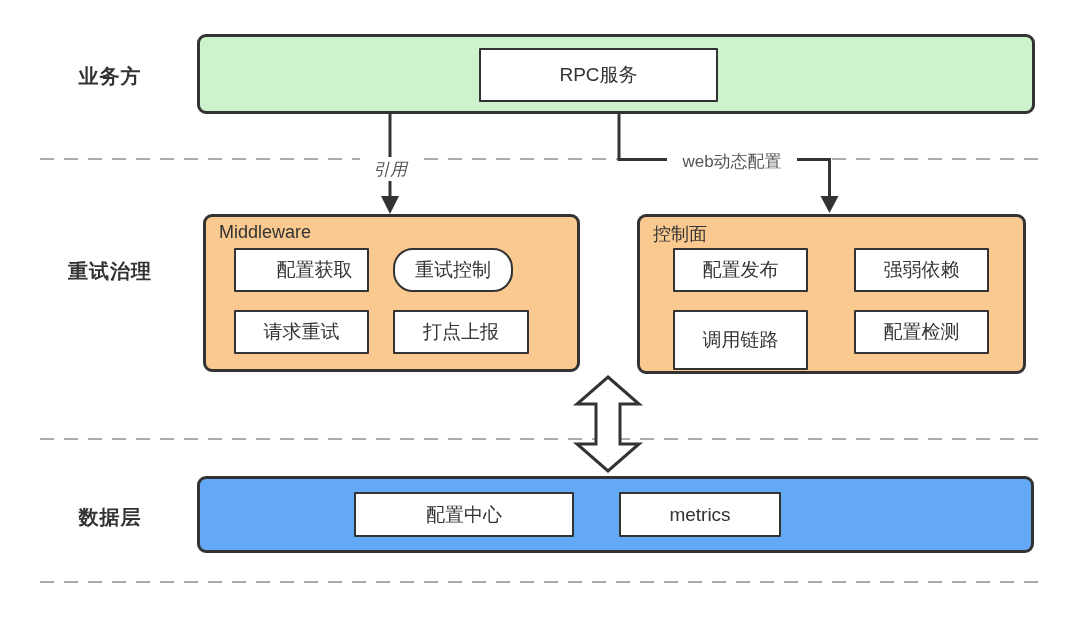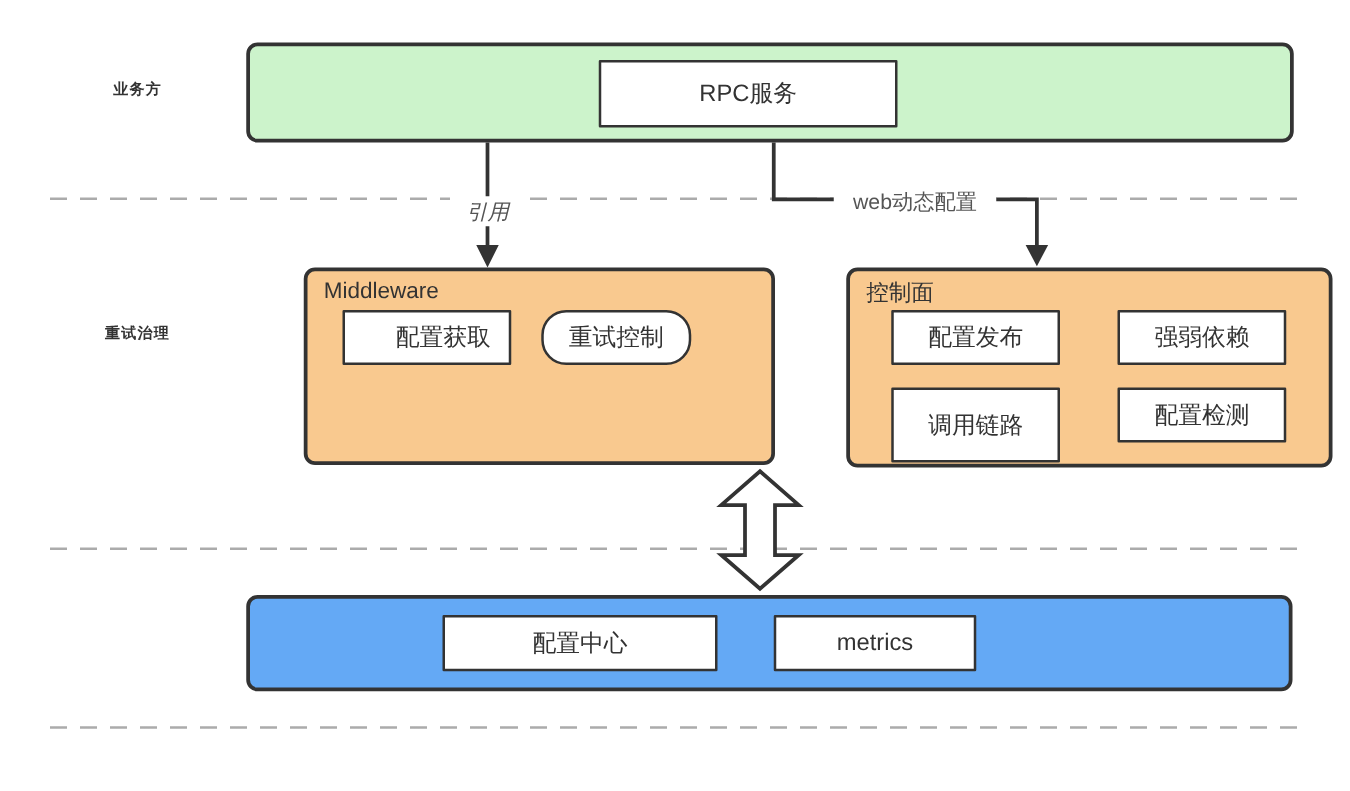--- a/index.html
+++ b/index.html
@@ -7,32 +7,32 @@
     --border:#333333; --dashed_line:#ababab; --text:#333333; --edge_text:#555555;
   }
   html,body{margin:0;padding:0;background:#ffffff;}
   .canvas{
     position:relative; width:1080px; height:633px; background:#ffffff;
     font-family:"Liberation Sans", sans-serif; color:var(--text);
     overflow:hidden;
   }
   .abs{position:absolute;}
   .layer-label{
-    width:150px; text-align:center; font-size:12px; font-weight:600;
+    width:150px; text-align:center; font-size:20px; font-weight:600;
     letter-spacing:1px; color:var(--text);
   }
   .dashline{
     height:2px; width:1004px; left:40px;
     background:repeating-linear-gradient(90deg, var(--dashed_line) 0 14px, transparent 14px 24px);
   }
   .bigbox{
     border:3px solid var(--border); border-radius:9px; box-sizing:border-box;
   }
   .bigbox.green{background:var(--green);padding-left:39px;}
-  .bigbox.orange{background:var(--orange);margin-left:40px;}
+  .bigbox.orange{background:var(--orange);}
   .bigbox.blue{background:var(--blue);}
   .whitebox{
     background:#ffffff; border:2.5px solid var(--border); box-sizing:border-box;
     display:flex; align-items:center; justify-content:center;
     font-size:19px; color:var(--text); border-radius:1px;
   }
   .grouptitle{
     font-size:18px; color:var(--text);
   }
   .edge-label{
@@ -46,34 +46,41 @@
 <body>
 
 <div class="canvas">
 
   <div class="abs dashline" style="top:158px;"></div>
   <div class="abs dashline" style="top:438px;"></div>
   <div class="abs dashline" style="top:581px;"></div>
 
   <div class="abs layer-label" style="left:35px; top:63px;">业务方</div>
   <div class="abs layer-label" style="left:35px; top:258px;">重试治理</div>
+  <div class="abs layer-label" style="left:35px; top:504px;">数据层</div>
 
   <div class="abs bigbox green" style="left:197px; top:34px; width:838px; height:80px;">
     <div class="abs whitebox" style="left:279px; top:11px; width:239px; height:54px;">
       <span>RPC服务</span>
     </div>
   </div>
 
   <div class="abs bigbox orange" style="left:203px; top:214px; width:377px; height:158px;">
     <div class="abs grouptitle" style="left:13px; top:5px;">Middleware</div>
     <div class="abs whitebox" style="left:28px;  top:31px; width:135px; height:44px;padding-left:26px;">
         <span>配置获取</span>
       </div>
     <div class="abs whitebox" style="left:187px; top:31px; width:120px; height:44px;border-radius:20px;">
         <span>重试控制</span>
+      </div>
+    <div class="abs whitebox" style="left:28px;  top:93px; width:135px; height:44px;">
+        <span>请求重试</span>
+      </div>
+    <div class="abs whitebox" style="left:187px; top:93px; width:136px; height:44px;">
+        <span>打点上报</span>
       </div>
   </div>
 
   <div class="abs bigbox orange" style="left:637px; top:214px; width:389px; height:160px;">
     <div class="abs grouptitle" style="left:13px; top:5px;">控制面</div>
     <div class="abs whitebox" style="left:214px; top:31px; width:135px; height:44px;">
         <span>强弱依赖</span>
       </div>
     <div class="abs whitebox" style="left:33px;  top:31px; width:135px; height:44px;">
         <span>配置发布</span>

